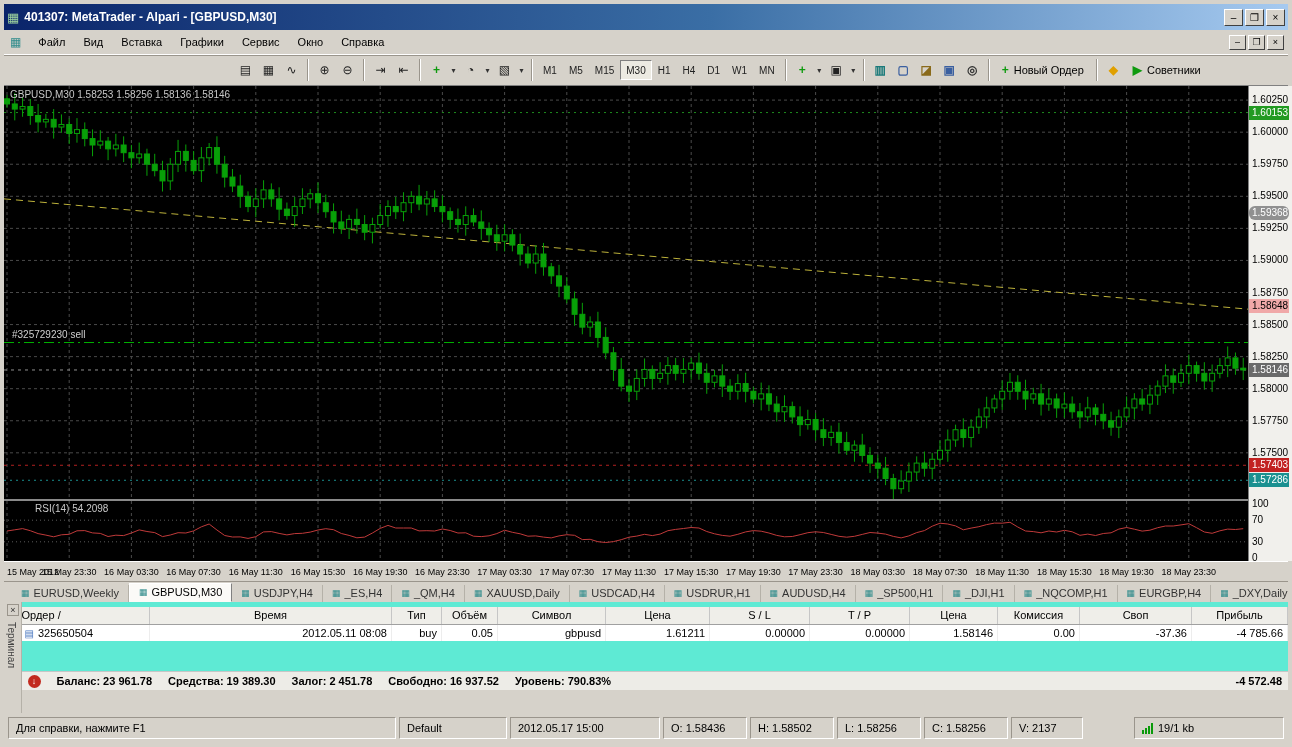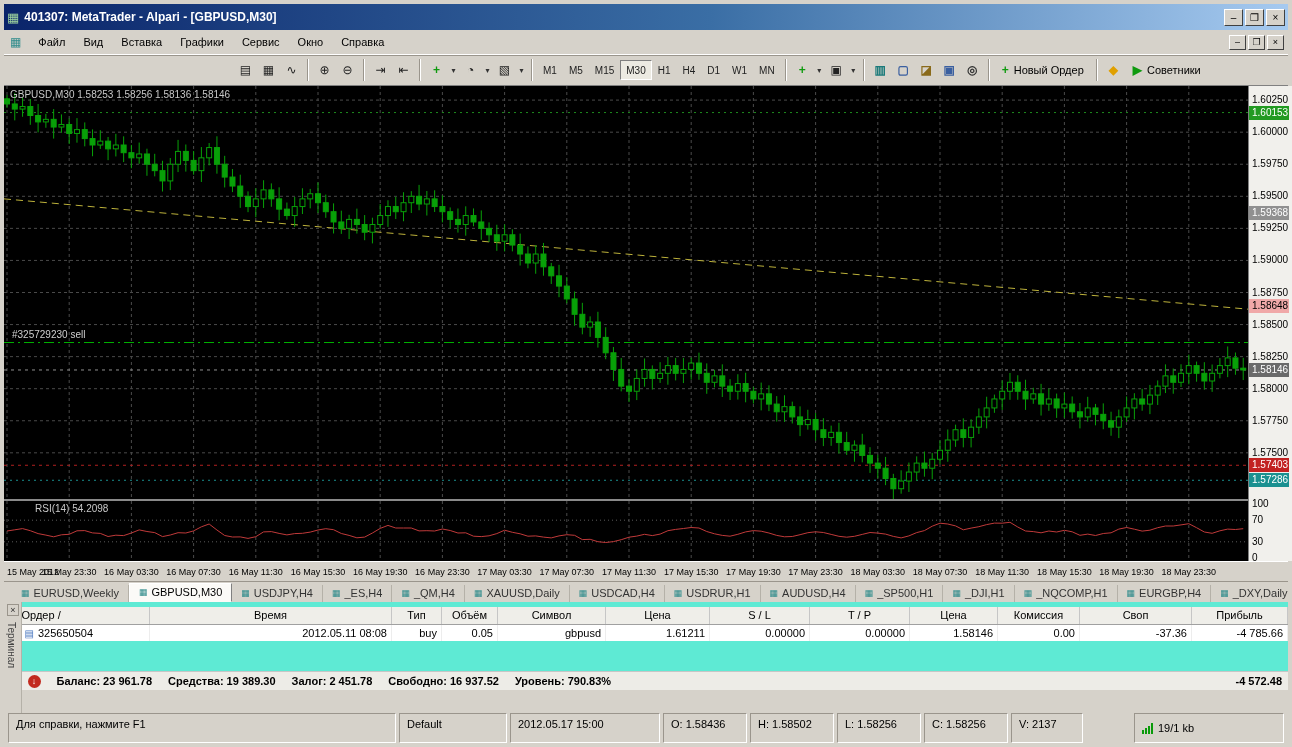--- a/index.html
+++ b/index.html
@@ -91,21 +91,21 @@
   
   .terminal-tabs { height:23px; background:#D6D2CA; display:flex; align-items:center; padding-left:4px;
                    border-top:1px solid #9A958C; }
   .term-tab { padding:3px 11px; font-size:11px; color:#222; border-right:1px solid #B5B1A8; cursor:default;
               white-space:nowrap; }
   .term-tab.active { background:#FBFAF7; border:1px solid; border-color:#fff #808080 #808080 #fff;
                      font-weight:bold; }
 
   
   .statusbar { height:30px; display:flex; align-items:center; gap:3px; padding:3px 4px; flex:0 0 auto; }
-  .status-seg { height:30px; line-height:20px; border:1px solid; border-color:#9A958C #fff #fff #9A958C;
+  .status-seg { height:22px; line-height:20px; border:1px solid; border-color:#9A958C #fff #fff #9A958C;
                 font-size:11px; padding:0 7px; white-space:nowrap; overflow:hidden; color:#000; }
   .status-spacer { flex:1; }
   .traffic { display:flex; align-items:center; gap:5px; }
   .sig-bars { display:inline-flex; align-items:flex-end; gap:1px; height:12px; }
   .sig-bars i { display:inline-block; width:2px; background:#0A9A0A; }
 
   
   .grid { stroke:#4A4A4A; stroke-width:1; stroke-dasharray:3,3; }
 </style>
 </head>
@@ -630,21 +630,21 @@
           <span class="tick" style="top: 104.304px;">1.59500</span>
           <span class="tick" style="top: 136.37px;">1.59250</span>
           <span class="tick" style="top: 168.435px;">1.59000</span>
           <span class="tick" style="top: 200.5px;">1.58750</span>
           <span class="tick" style="top: 232.565px;">1.58500</span>
           <span class="tick" style="top: 264.63px;">1.58250</span>
           <span class="tick" style="top: 296.696px;">1.58000</span>
           <span class="tick" style="top: 328.761px;">1.57750</span>
           <span class="tick" style="top: 360.826px;">1.57500</span>
           <span class="marker" style="top: 19.55px; background: rgb(34, 154, 34); color: rgb(255, 255, 255);">1.60153</span>
-          <span class="marker" style="top: 120.235px; background: rgb(144, 144, 144); color: rgb(255, 255, 255);">1.59368</span>
+          <span class="marker" style="top: 120.235px; background: rgb(144, 144, 144); color: rgb(255, 255, 255); border-radius: 6px;">1.59368</span>
           <span class="marker" style="top: 212.583px; background: rgb(240, 168, 168); color: rgb(0, 0, 0);">1.58648</span>
           <span class="marker" style="top: 276.97px; background: rgb(106, 106, 106); color: rgb(255, 255, 255);">1.58146</span>
           <span class="marker" style="top: 372.267px; background: rgb(194, 34, 34); color: rgb(255, 255, 255);">1.57403</span>
           <span class="marker" style="top: 387.274px; background: rgb(26, 144, 144); color: rgb(255, 255, 255);">1.57286</span>
           <span class="tick" style="top: 412px;">100</span>
           <span class="tick" style="top: 428.2px;">70</span>
           <span class="tick" style="top: 449.8px;">30</span>
           <span class="tick" style="top: 466px;">0</span>
         </div>
     </div>

